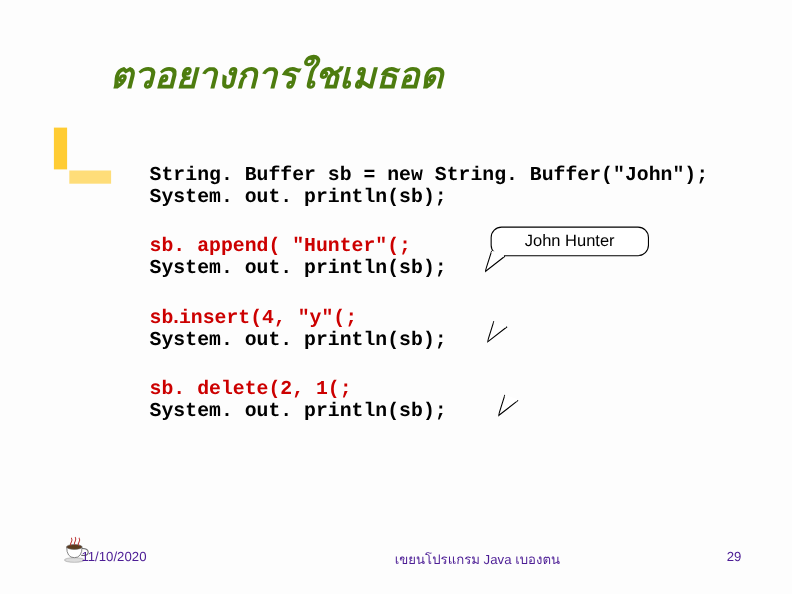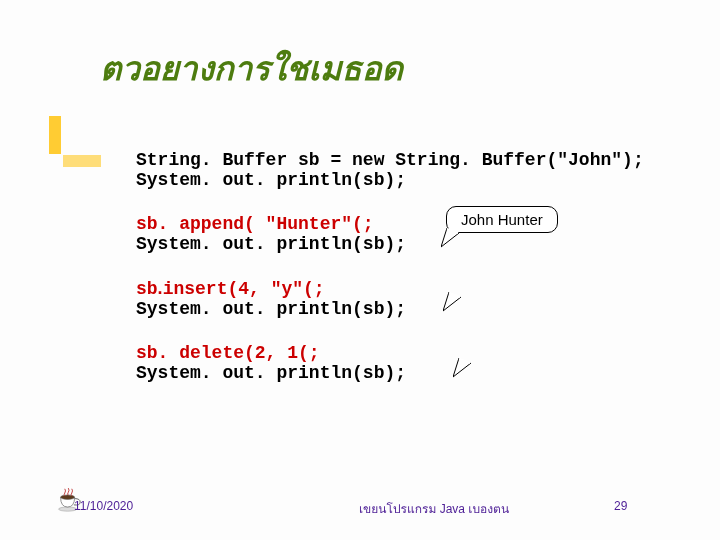--- a/index.html
+++ b/index.html
@@ -43,36 +43,36 @@
   .code-block { margin-bottom: 24px; position: relative; }
   .red { color: #cc0000; }
   .callout {
     position: absolute;
     border: 1px solid #000;
     border-radius: 10px;
     background: #fff;
     font-family: Arial, sans-serif;
     font-size: 15px;
     font-weight: normal;
-    padding: 4px 14px;
+    padding: 4px 30px;
     white-space: nowrap;
   }
   .tail-svg { position: absolute; }
   .footer {
     position: absolute;
     left: 74px;
     bottom: 22px;
     width: 600px;
     font-size: 12px;
     color: #4c1d95;
     display: flex;
   }
   .footer-date { width: 180px; }
   .footer-center { flex: 1; text-align: center; font-family: Tahoma, Arial, sans-serif; }
-  .footer-page { width: 60px; text-align: left; }
+  .footer-page { width: 60px; text-align: right; }
   .coffee {
     position: absolute;
     left: 55px;
     bottom: 26px;
     width: 28px;
     height: 28px;
   }
 </style>
 </head>
 <body>

